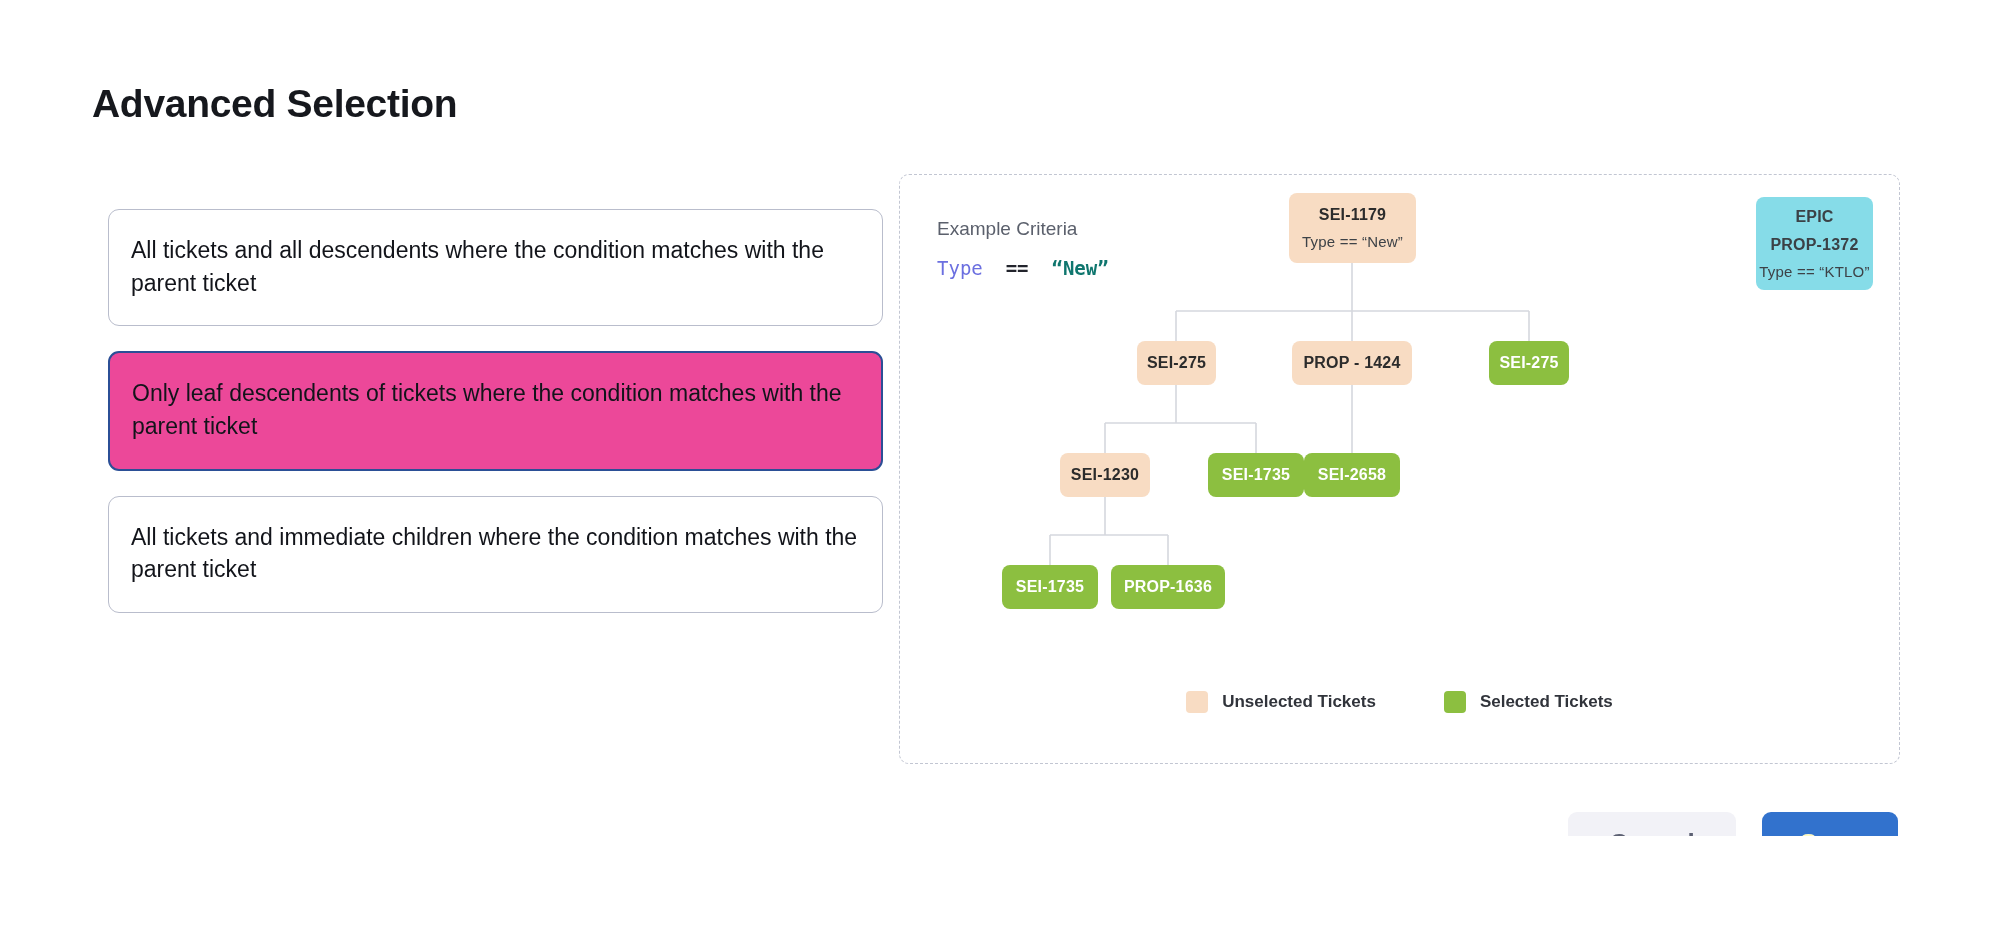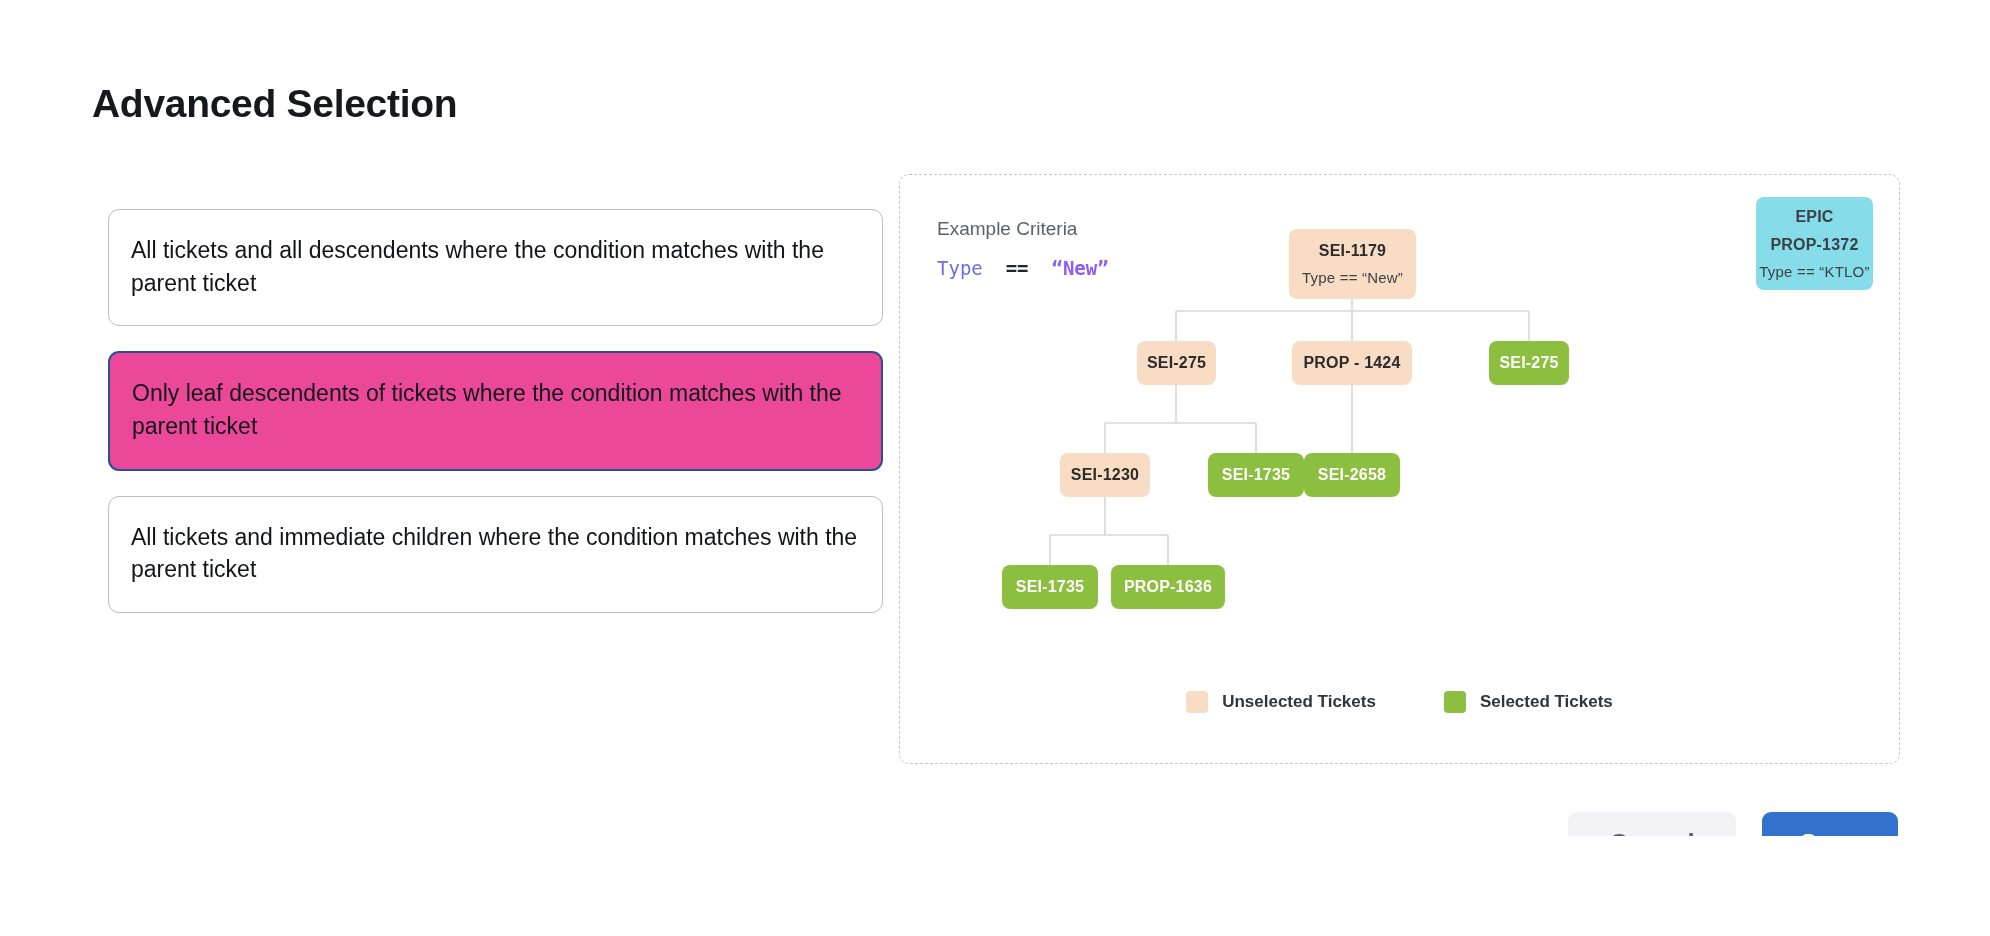--- a/index.html
+++ b/index.html
@@ -55,21 +55,21 @@
     font-size: 19px; color: #5b606c;
   }
   .criteria-expr {
     position: absolute; left: 37px; top: 82px;
     font-family: "DejaVu Sans Mono", monospace;
     font-size: 19px;
     white-space: pre;
   }
   .criteria-expr .tok-field { color: #6b6fe0; }
   .criteria-expr .tok-op { color: #22242c; font-weight: 700; }
-  .criteria-expr .tok-val { color: #8b5cf6; font-weight: 700; }
+  .criteria-expr .tok-val { color: #0f766e; font-weight: 700; }
 
   
   .edges { position: absolute; left: 0; top: 0; width: 1001px; height: 590px; }
 
   
   .node {
     position: absolute;
     border-radius: 8px;
     display: flex; flex-direction: column;
     align-items: center; justify-content: center;
@@ -153,21 +153,21 @@
 
         <path d="M452,210 L452,278"></path>
 
         <path d="M205,322 L205,360"></path>
         <path d="M150,360 L268,360"></path>
         <path d="M150,360 L150,390"></path>
         <path d="M268,360 L268,390"></path>
       </g>
     </svg>
 
-    <div class="node unselected" style="left:389px; top:18px; width:127px; height:70px;margin-top:36px;">
+    <div class="node unselected" style="left:389px; top:18px; width:127px; height:70px;">
       <span>SEI-1179</span>
       <span class="sub">Type == “New”</span>
     </div>
 
     <div class="node epic" style="left:856px; top:22px; width:117px; height:93px;">
       <span class="epic-line">EPIC</span>
       <span class="epic-line">PROP-1372</span>
       <span class="sub">Type == “KTLO”</span>
     </div>
 

